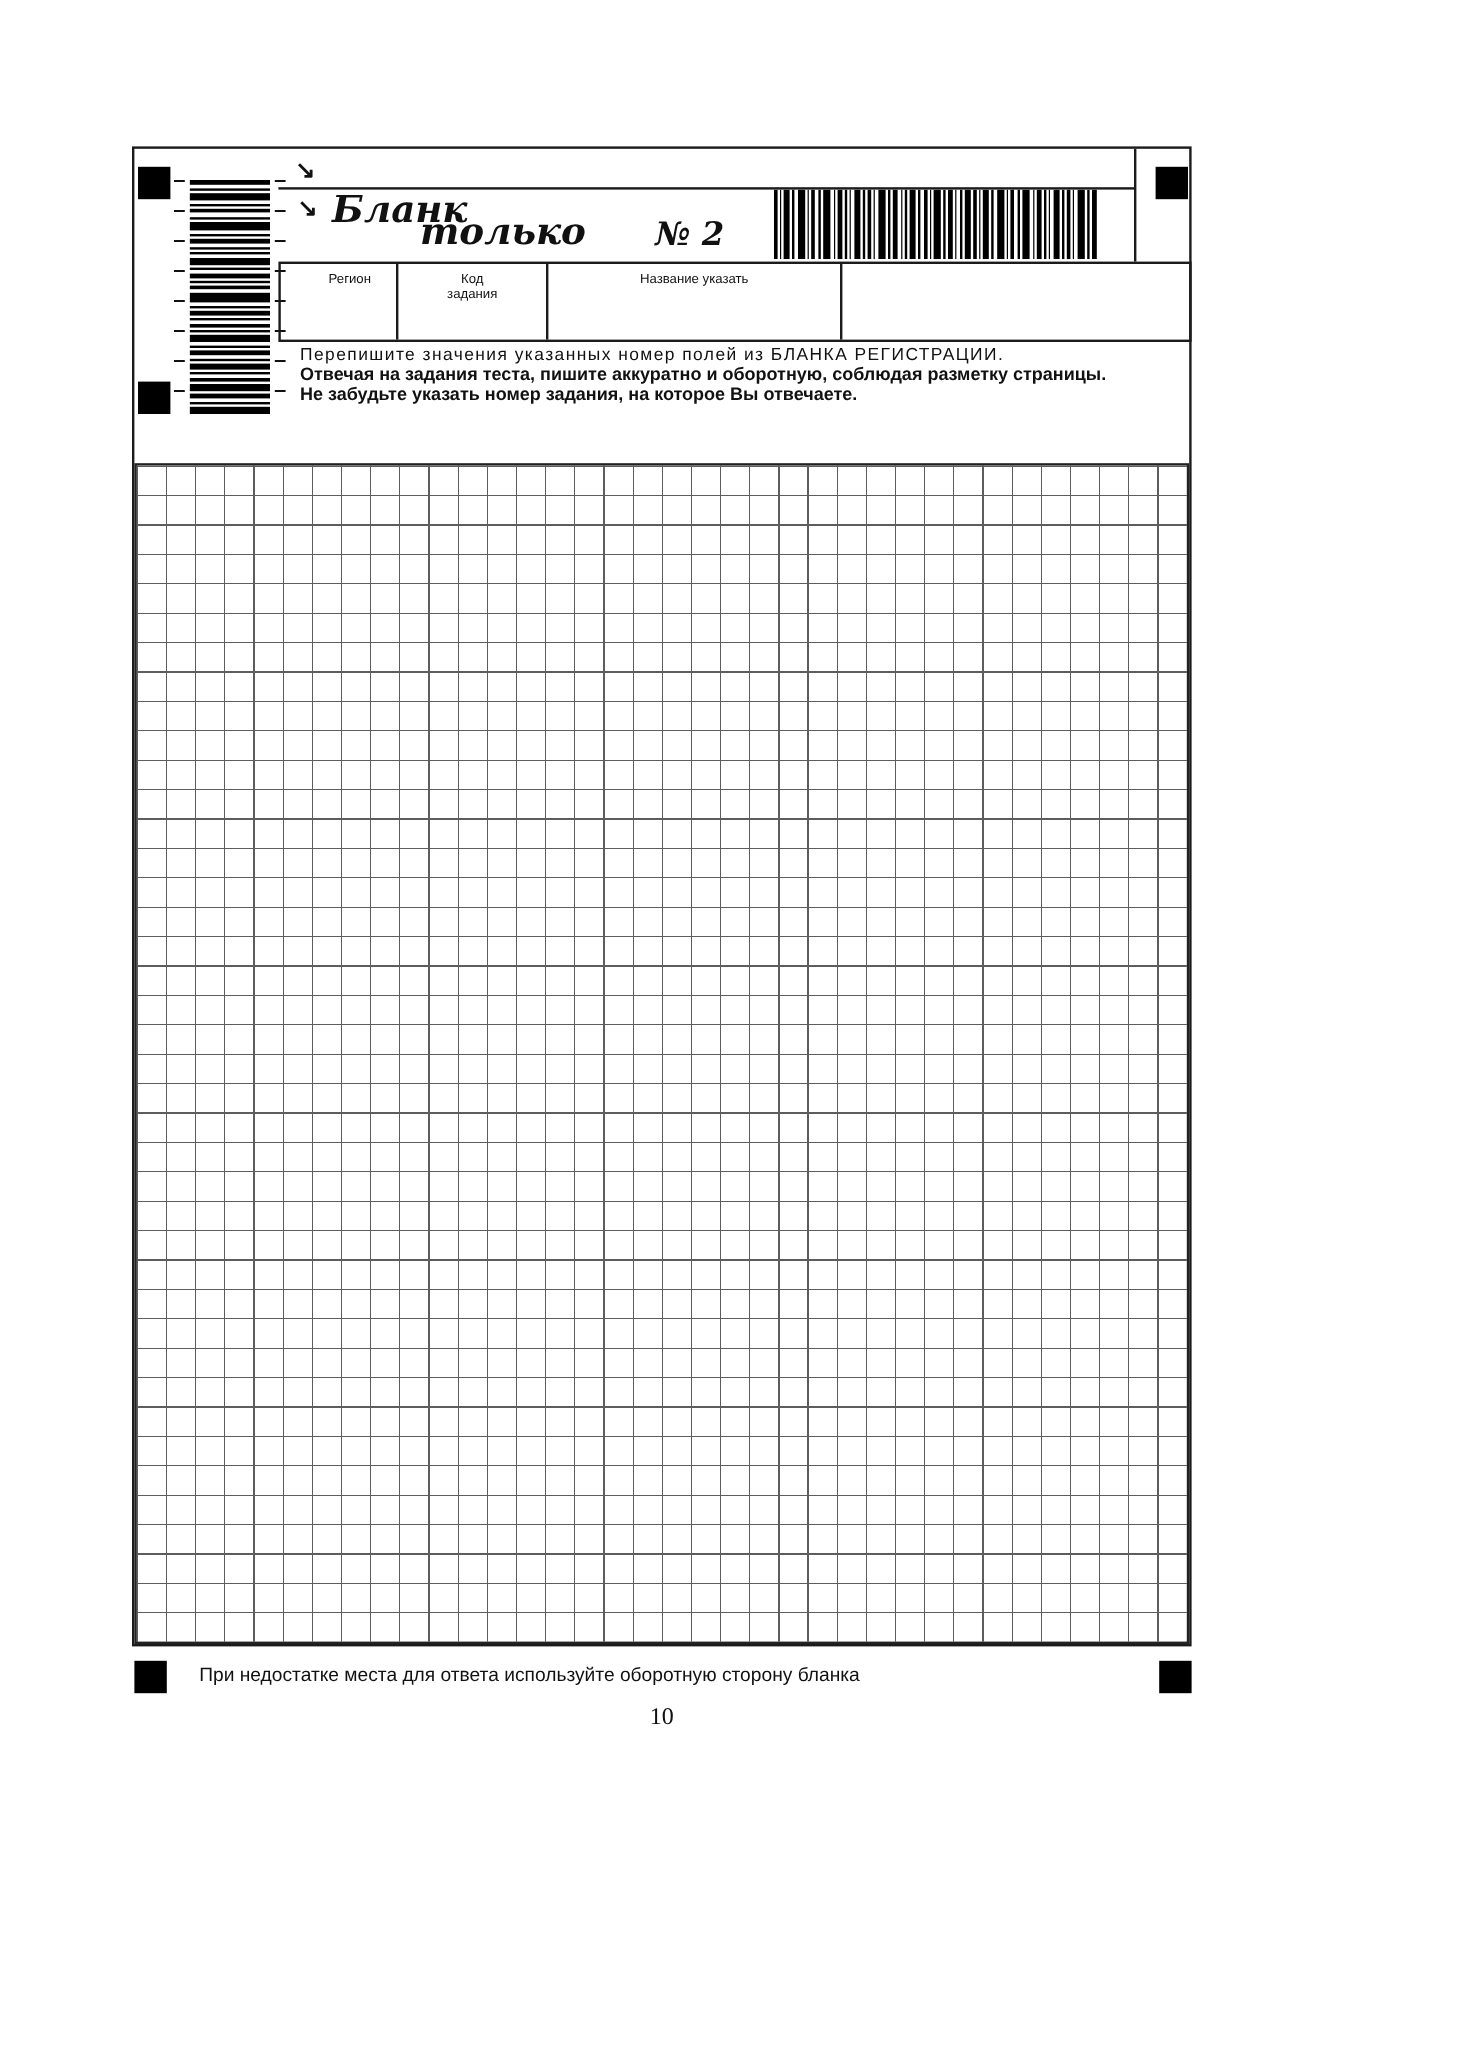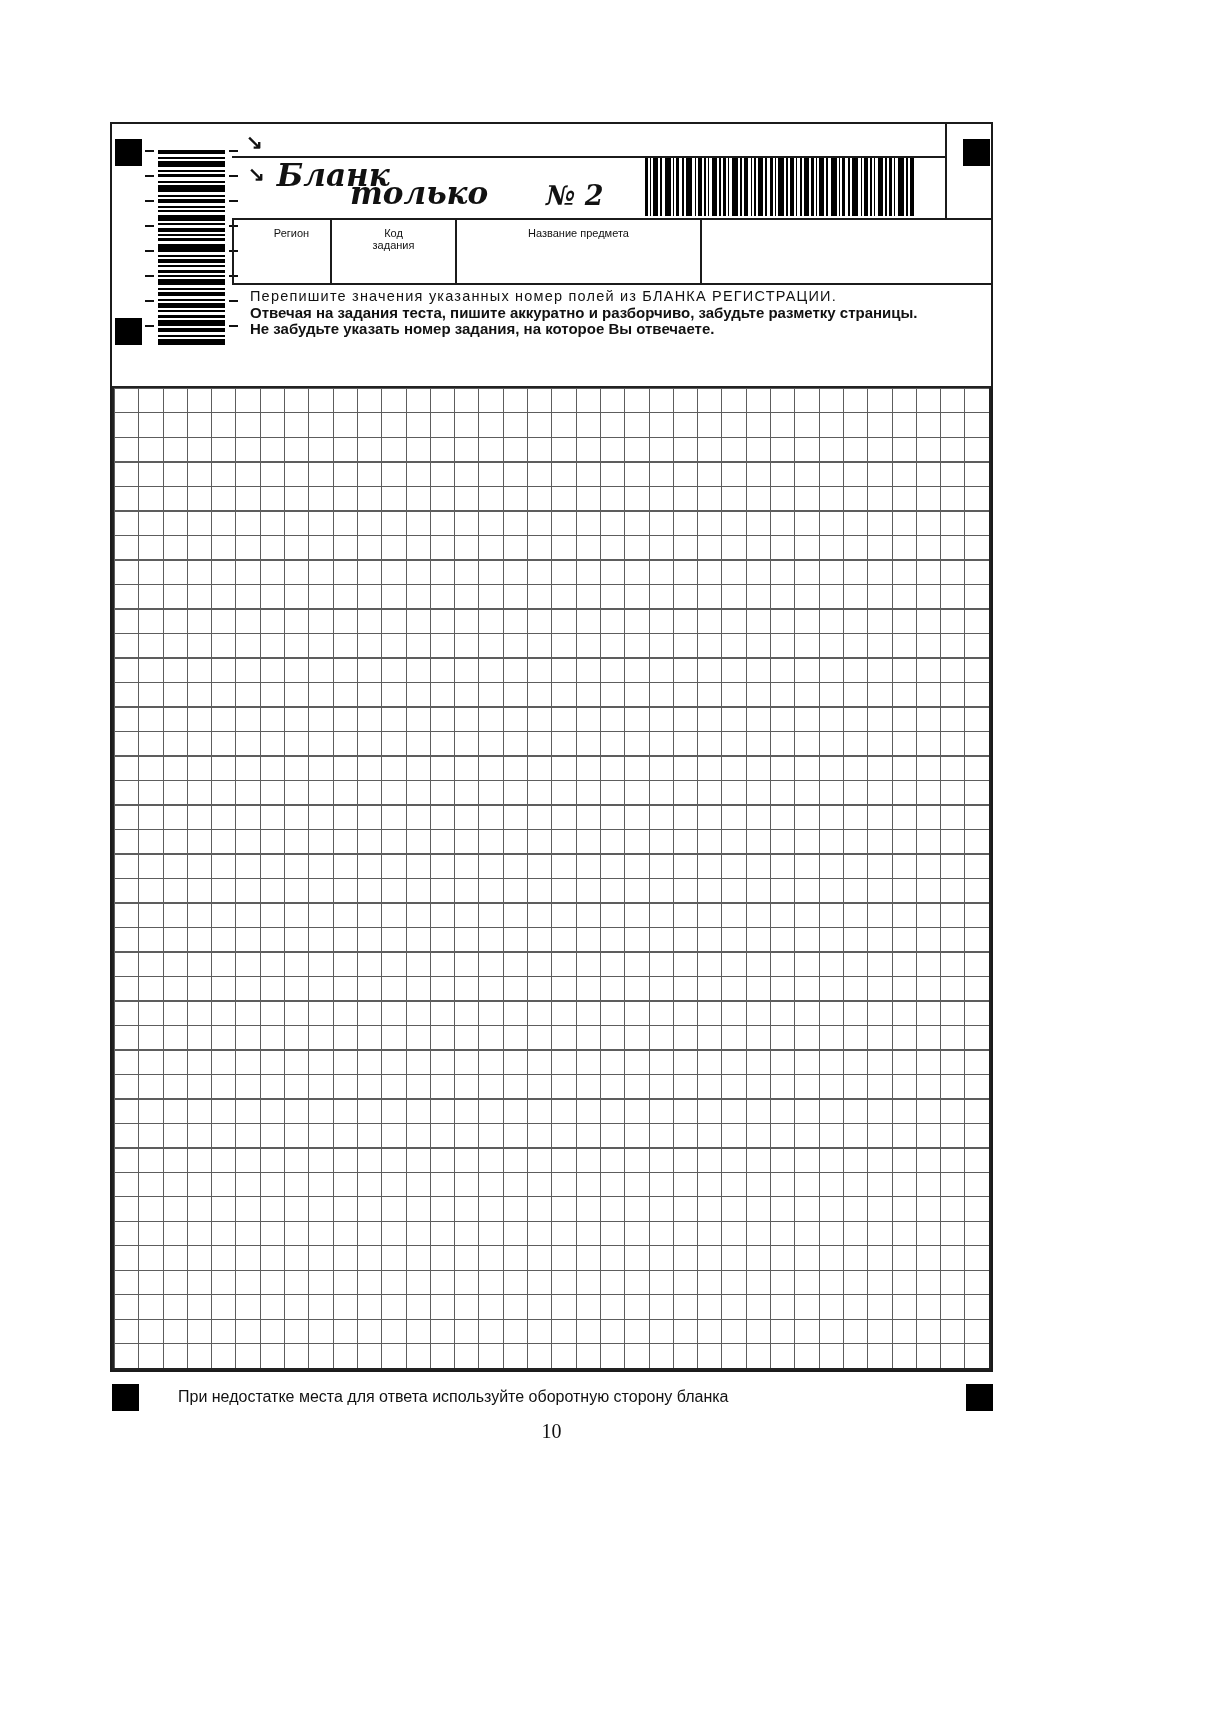--- a/index.html
+++ b/index.html
@@ -122,21 +122,21 @@
   .grid{
     position:absolute;left:0;top:262px;width:879px;height:984px;
     border:2px solid #222;
     box-sizing:border-box;
     background-image:
       repeating-linear-gradient(to right, #5d5d5d 0 1px, transparent 1px 24.3px),
       repeating-linear-gradient(to bottom, #5d5d5d 0 1px, transparent 1px 24.5px);
   }
 
   .footer-note{
-    position:absolute;left:178px;top:1388px;font-size:16px;
+    position:absolute;left:166px;top:1388px;font-size:16px;
   }
   .page-number{
     position:absolute;left:110px;top:1420px;width:883px;
     text-align:center;
     font-family:"Liberation Serif",serif;font-size:20px;
   }
 </style>
 </head>
 <body>
 
@@ -339,28 +339,28 @@
       </div>
 
     <div class="fields-row">
       <div class="field-cell fc-1">
         <span>Регион</span>
       </div>
       <div class="field-cell fc-2">
         <span>Код задания</span>
       </div>
       <div class="field-cell fc-3">
-        <span>Название предмета</span>
+        <span>Название указать</span>
       </div>
       <div class="field-cell fc-5"></div>
     </div>
 
     <div class="instructions">
       <div class="instr-line instr-first">Перепишите значения указанных номер полей из БЛАНКА РЕГИСТРАЦИИ.</div>
-      <div class="instr-line instr-bold">Отвечая на задания теста, пишите аккуратно и разборчиво, забудьте разметку страницы.</div>
+      <div class="instr-line instr-bold">Отвечая на задания теста, пишите аккуратно и оборотную, соблюдая разметку страницы.</div>
       <div class="instr-line instr-bold">Не забудьте указать номер задания, на которое Вы отвечаете.</div>
     </div>
 
 
     <div class="grid"></div>
 
   </div>
 
   <div class="sq sq-fl"></div>
   <div class="sq sq-fr"></div>

